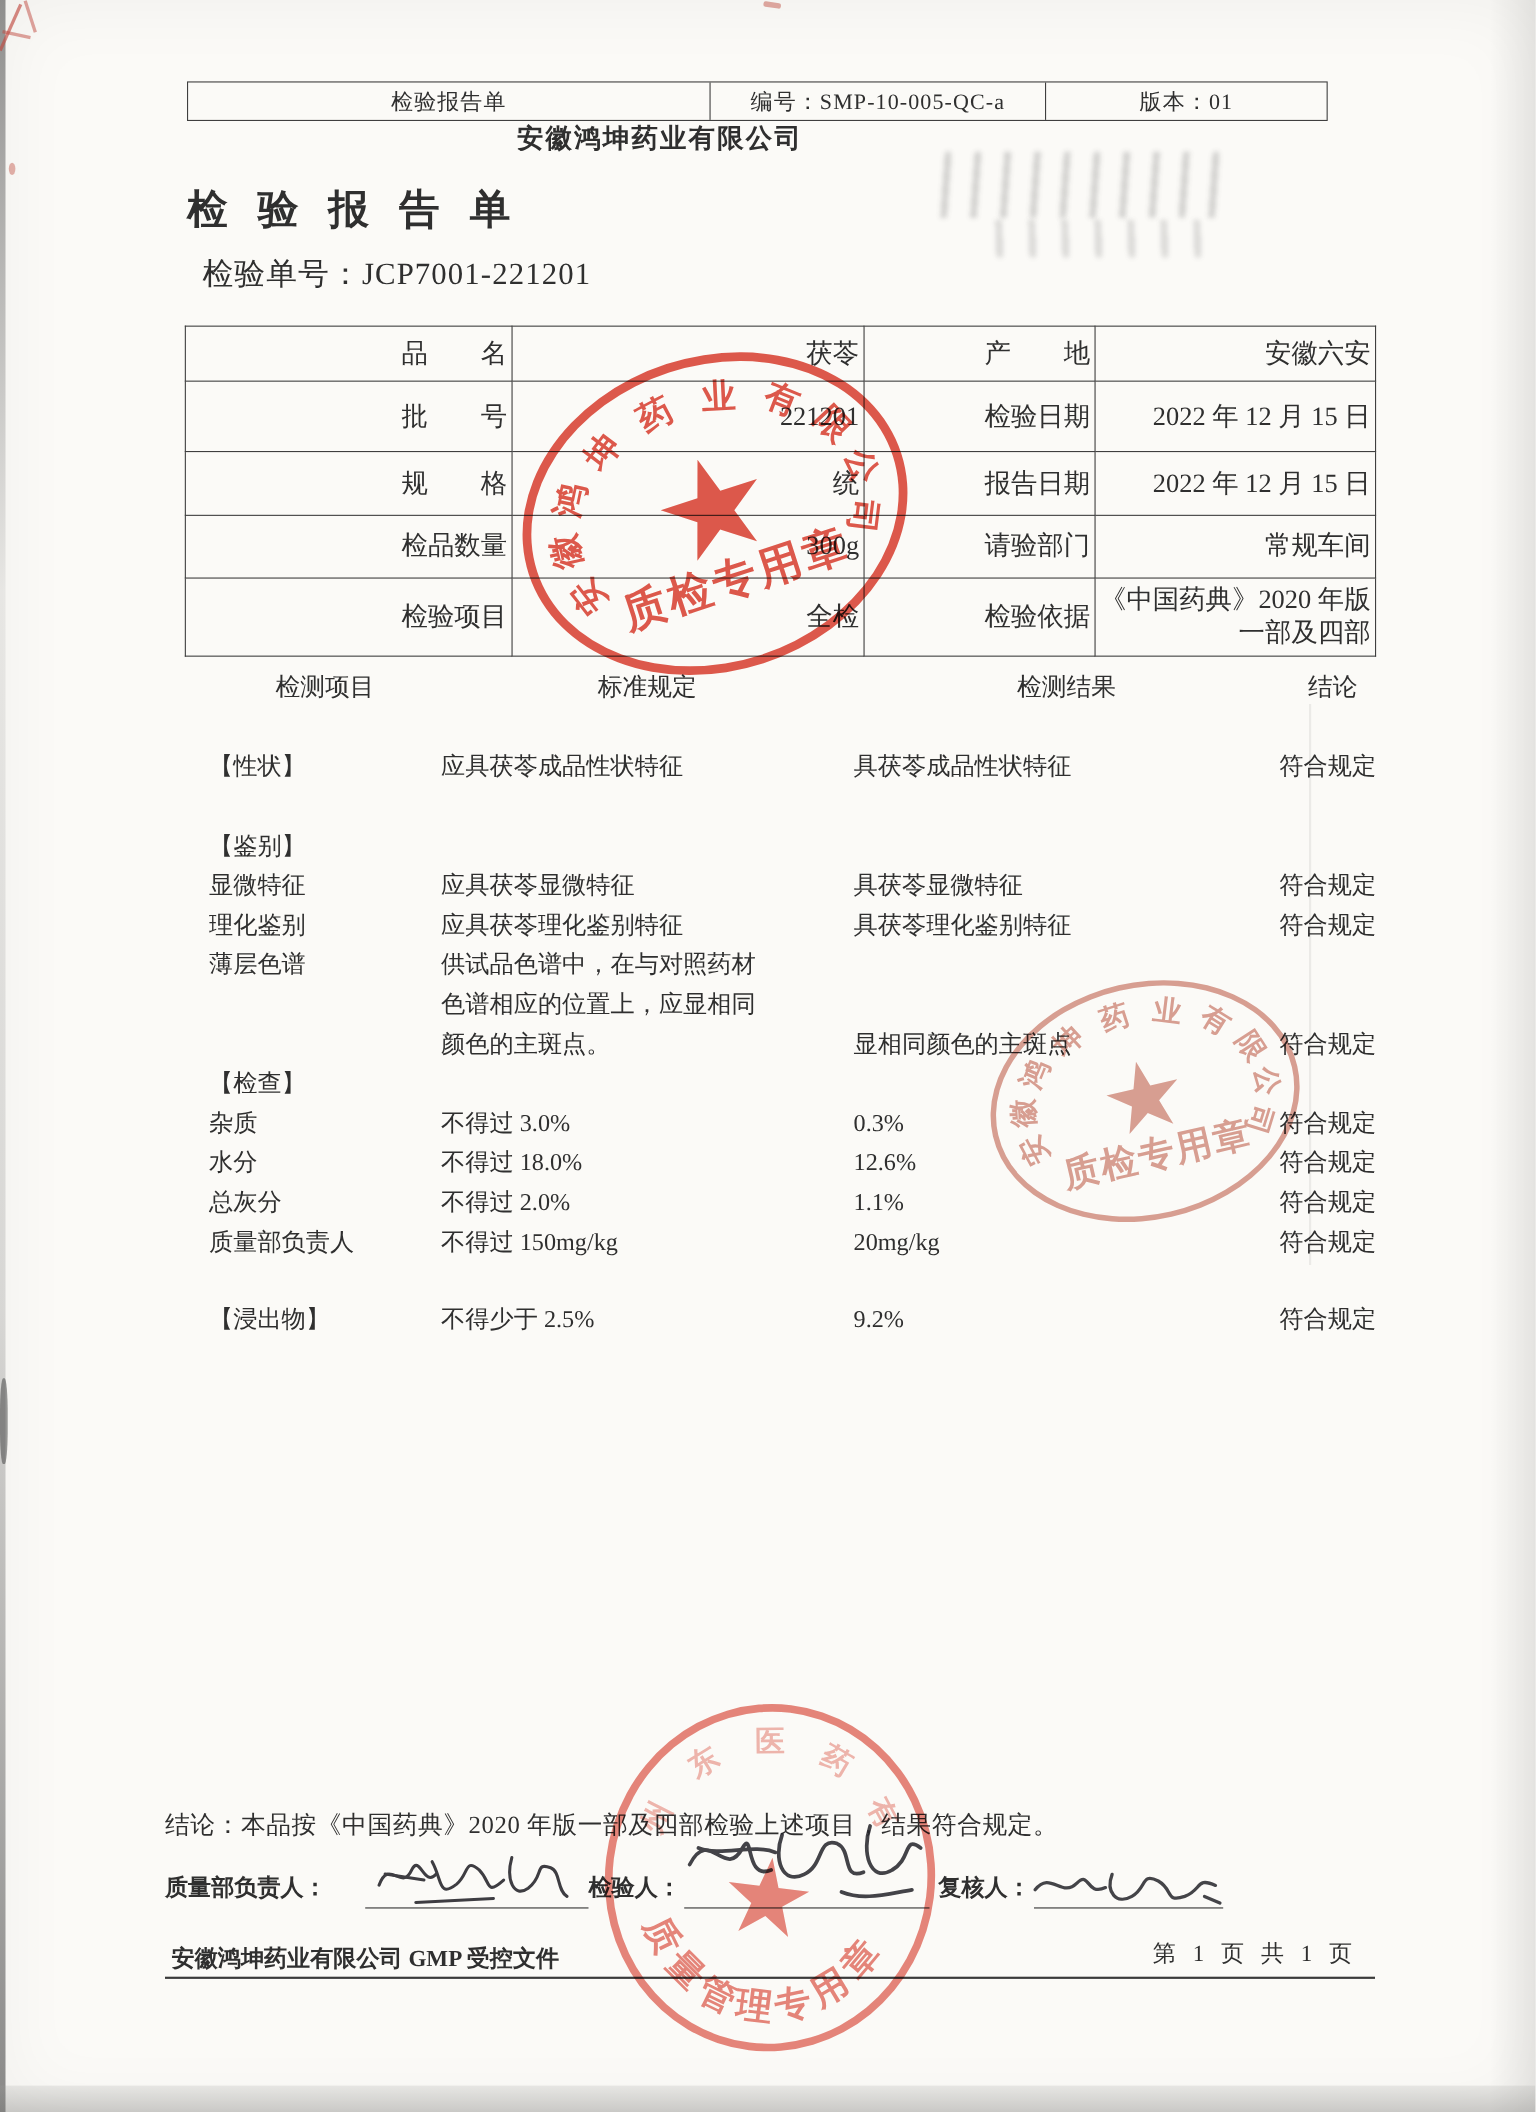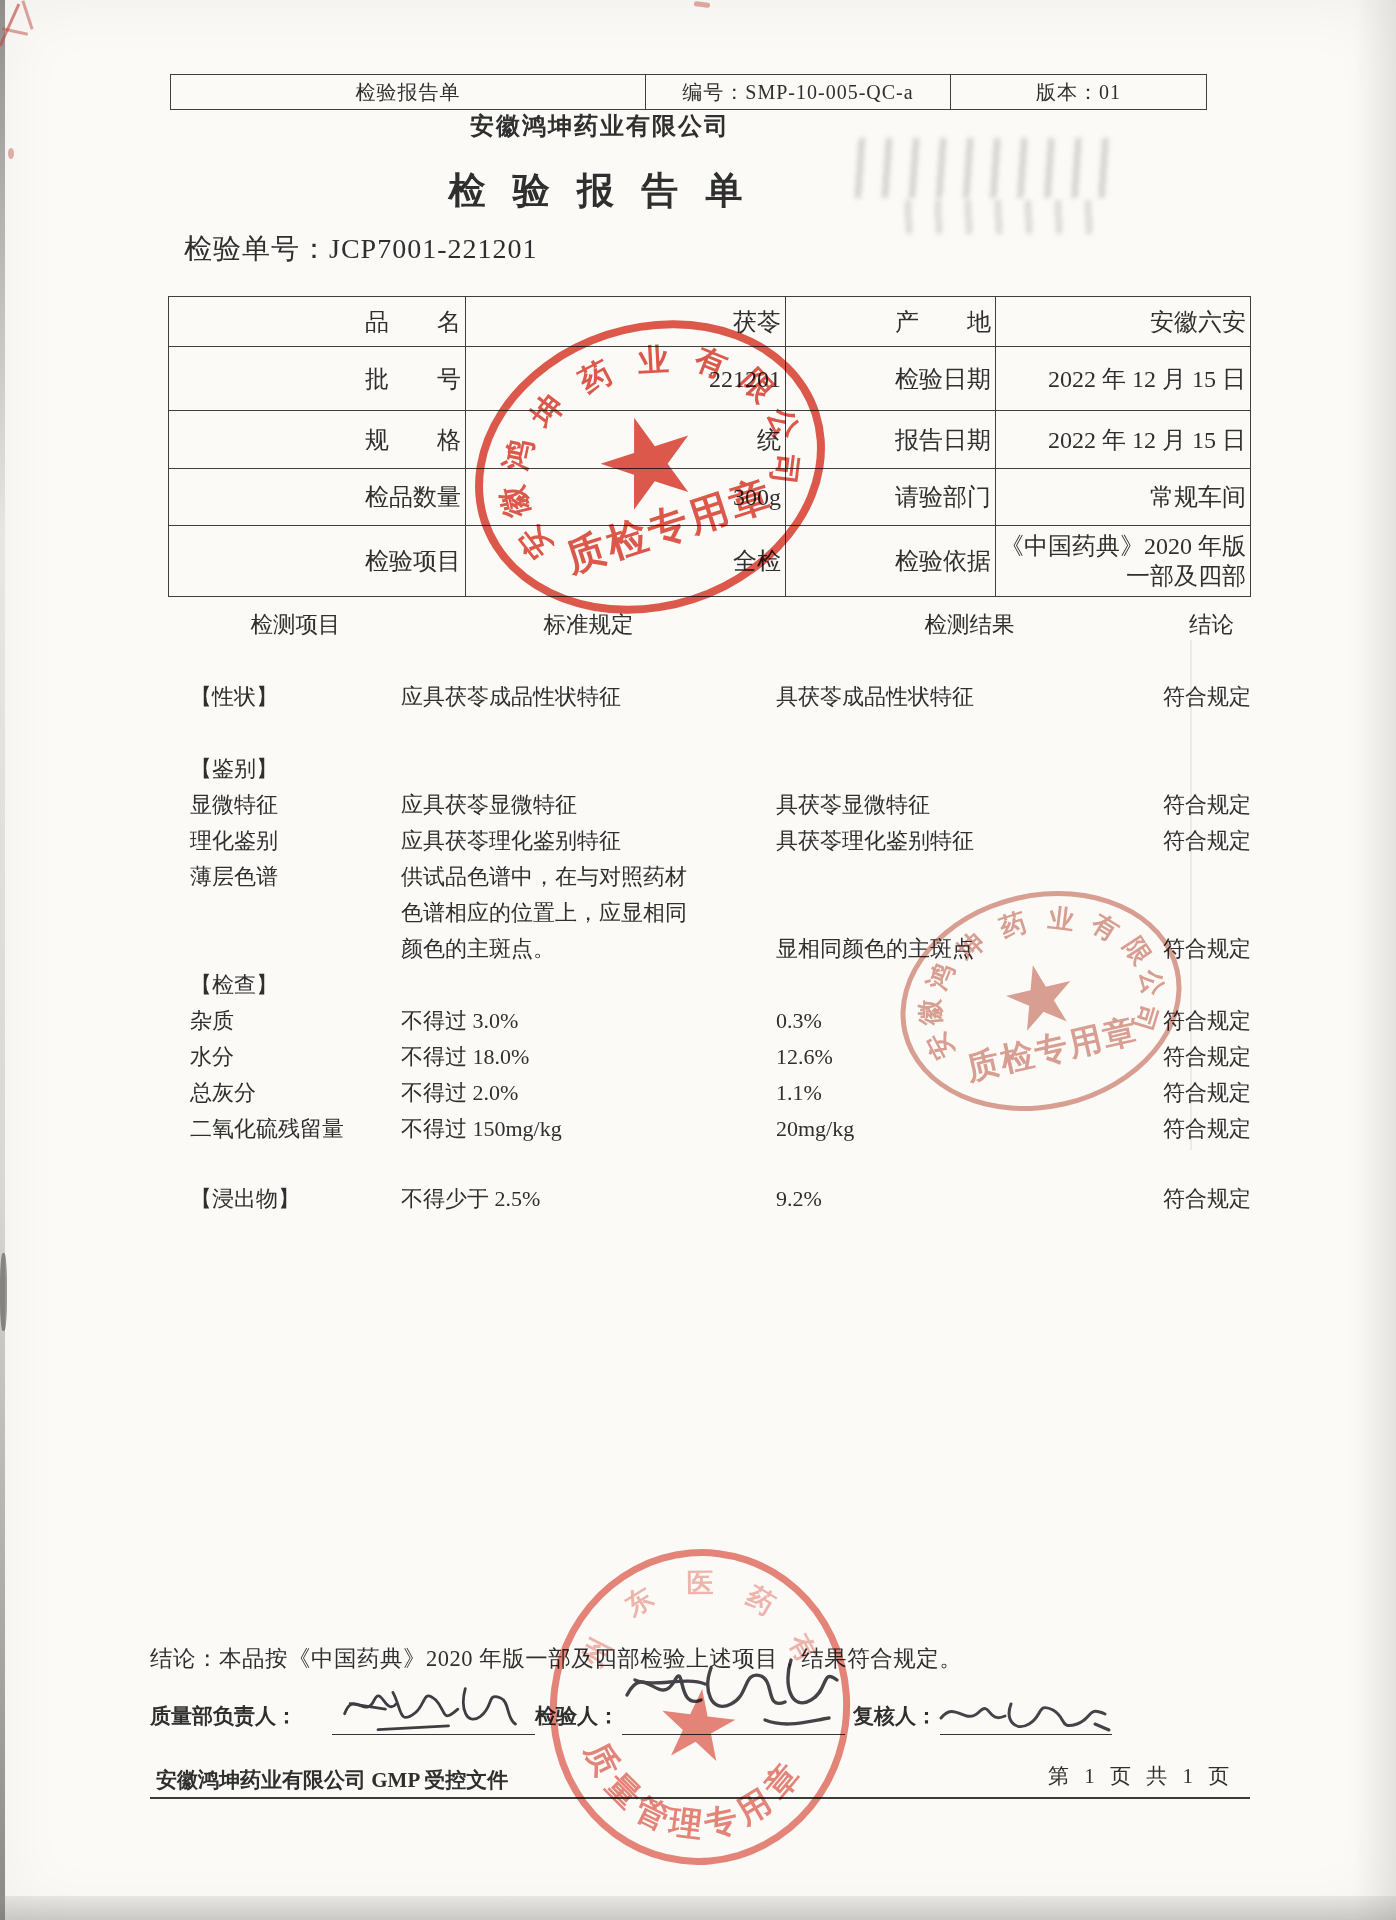--- a/index.html
+++ b/index.html
@@ -11,21 +11,21 @@
         box-shadow:inset 0 0 70px rgba(0,0,0,.05);}
   
   .hbar{position:absolute;left:170px;top:74px;width:1035px;height:34px;display:flex;
         border:1.6px solid var(--border);}
   .hbar .cell{display:flex;align-items:center;justify-content:center;font-size:20px;
         border-right:1.6px solid var(--border);height:100%;box-sizing:border-box;letter-spacing:1px;}
   .hbar .c1{width:475px;} .hbar .c2{width:305px;} .hbar .c3{flex:1;border-right:none;}
   
   .company-title{position:absolute;left:170px;top:110px;width:860px;text-align:center;
         font-size:24px;font-weight:600;letter-spacing:2px;}
-  .report-title{position:absolute;left:170px;top:166px;width:860px;text-align:center;
+  .report-title{position:absolute;left:170px;top:166px;width:860px;text-align:left;
         font-size:37px;font-weight:600;letter-spacing:9px;}
   .report-no{position:absolute;left:184px;top:230px;font-size:28px;letter-spacing:1px;}
   
   .info-table{position:absolute;left:168px;top:296px;width:1082px;border-collapse:collapse;
         table-layout:fixed;}
   .info-table td{border:1.6px solid var(--border);text-align:right;font-size:24px;
         padding:0 4px;white-space:pre-line;line-height:1.25;}
   .info-table col.w1{width:297px;} .info-table col.w2{width:320px;}
   .info-table col.w3{width:210px;} .info-table col.w4{width:255px;}
   .info-table tr:nth-child(1){height:50px;} .info-table tr:nth-child(2){height:64px;}
@@ -217,21 +217,21 @@
         <div class="r-cell res-cell">12.6%</div>
         <div class="r-cell con-cell">符合规定</div>
       </div>
       <div class="r-row">
         <div class="r-cell ">总灰分</div>
         <div class="r-cell ">不得过 2.0%</div>
         <div class="r-cell res-cell">1.1%</div>
         <div class="r-cell con-cell">符合规定</div>
       </div>
       <div class="r-row" style="margin-bottom: 34px;">
-        <div class="r-cell ">二氧化硫残留量</div>
+        <div class="r-cell ">质量部负责人</div>
         <div class="r-cell ">不得过 150mg/kg</div>
         <div class="r-cell res-cell">20mg/kg</div>
         <div class="r-cell con-cell">符合规定</div>
       </div>
       <div class="r-row">
         <div class="r-cell ">【浸出物】</div>
         <div class="r-cell ">不得少于 2.5%</div>
         <div class="r-cell res-cell">9.2%</div>
         <div class="r-cell con-cell">符合规定</div>
       </div>

